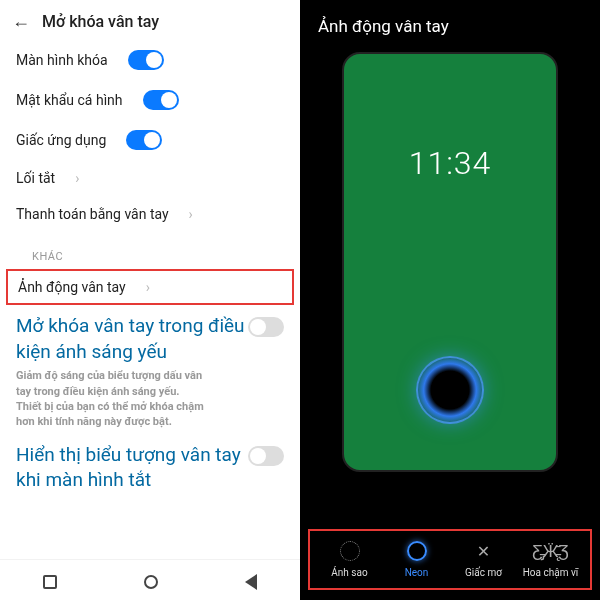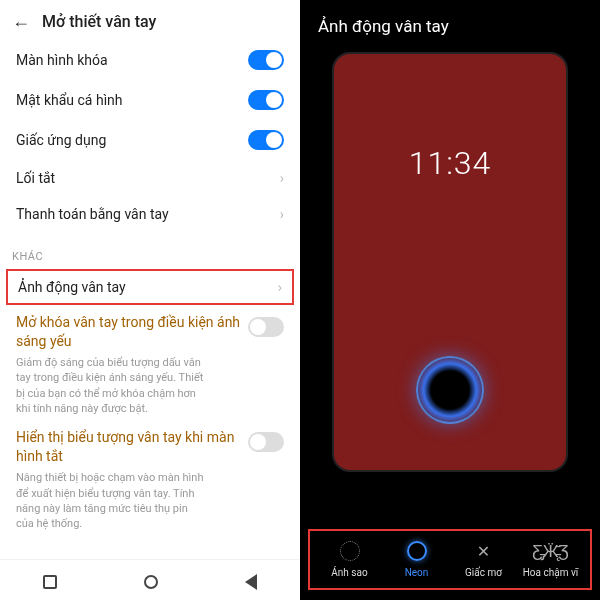--- a/index.html
+++ b/index.html
@@ -6,69 +6,69 @@
   body { font-family: -apple-system, BlinkMacSystemFont, "Segoe UI", Roboto, sans-serif; width: 600px; height: 600px; display: flex; overflow: hidden; }
   
   .panel-left { width: 300px; height: 600px; background: #fff; display: flex; flex-direction: column; }
   .panel-right { width: 300px; height: 600px; background: #000; display: flex; flex-direction: column; }
   
   
   .header-left { display: flex; align-items: center; padding: 10px 12px 8px 12px; gap: 12px; }
   .header-left .back { font-size: 18px; color: #333; }
   .header-left .title { font-size: 16px; font-weight: 500; color: #222; }
   
-  .row { display: flex; align-items: center; justify-content: space-between; padding: 10px 16px; font-size: 14px; color: #222; gap: 20px; }
+  .row { display: flex; align-items: center; justify-content: flex-start; padding: 10px 16px; font-size: 14px; color: #222; gap: 20px; }
   .toggle { width: 36px; height: 20px; border-radius: 10px; position: relative; }
   .toggle.on { background: #0a7aff; }
   .toggle.on::after { content:""; position:absolute; right:2px; top:2px; width:16px; height:16px; border-radius:50%; background:#fff; }
   .toggle.off { background: #ddd; }
   .toggle.off::after { content:""; position:absolute; left:2px; top:2px; width:16px; height:16px; border-radius:50%; background:#fff; }
   .chev { color: #bbb; font-size: 14px; }
   
-  .section-label { font-size: 11px; color: #999; padding: 18px 16px 6px 12px; letter-spacing: 0.5px; }
+  .section-label { font-size: 11px; color: #999; padding: 18px 16px 6px 32px; letter-spacing: 0.5px; }
   
   .highlight-red { border: 2px solid #e53935; margin: 0 6px; padding: 8px 10px; }
   
   .block { padding: 8px 16px 4px 16px; }
-  .block-title { font-size: 14px; color: #a16207; line-height: 1.35; }
-  .block-desc { font-size: 11px; color: #999; line-height: 1.4; margin-top: 4px; padding-right: 44px; }
+  .block-title { font-size: 19px; color: #0369a1; line-height: 1.35; }
+  .block-desc { font-size: 11px; color: #999; line-height: 1.4; margin-top: 4px; padding-right: 44px; font-weight: bold; }
   .block-row { display: flex; align-items: flex-start; justify-content: space-between; }
   .block-row .toggle { margin-top: 4px; flex-shrink: 0; }
   
   .navbar { margin-top: auto; display: flex; justify-content: space-around; align-items: center; padding: 14px 0 10px 0; border-top: 1px solid #f2f2f2; }
   .nav-shape { width: 14px; height: 14px; }
   .nav-square { border: 2px solid #444; border-radius: 2px; }
   .nav-circle { border: 2px solid #444; border-radius: 50%; }
   .nav-tri { width: 0; height: 0; border-top: 8px solid transparent; border-bottom: 8px solid transparent; border-right: 12px solid #444; }
   
   
   .header-right { padding: 16px 18px 6px 18px; }
   .header-right .title { font-size: 17px; font-weight: 400; color: #fff; }
   
   .phone-preview { flex: 1; display: flex; flex-direction: column; align-items: center; padding: 10px 0 0 0; }
-  .phone { width: 236px; height: 420px; background: #7f1d1d; border: 2px solid #222; border-radius: 18px; display: flex; flex-direction: column; align-items: center; position: relative; }
+  .phone { width: 216px; height: 420px; background: #15803d; border: 2px solid #222; border-radius: 18px; display: flex; flex-direction: column; align-items: center; position: relative; }
   .clock { color: #fff; font-size: 32px; font-weight: 300; margin-top: 90px; letter-spacing: 1px; }
   .fp-ring { position: absolute; bottom: 46px; width: 68px; height: 68px; border-radius: 50%; background: radial-gradient(circle, rgba(0,0,0,1) 42%, rgba(50,120,255,0.9) 58%, rgba(10,30,70,0.3) 78%, rgba(0,0,0,0) 88%); box-shadow: 0 0 18px rgba(60,140,255,0.55); border: 2px solid rgba(80,160,255,0.7); }
   
   .effect-bar { display: flex; justify-content: space-around; align-items: flex-end; padding: 8px 6px 10px 6px; border: 2px solid #e53935; margin: 8px 8px 10px 8px; }
   .effect-item { display: flex; flex-direction: column; align-items: center; gap: 4px; font-size: 10px; color: #ddd; flex: 1; }
   .effect-item.sel { color: #3a8cff; }
   .eicon { width: 24px; height: 24px; display: flex; align-items: center; justify-content: center; }
   .neon-ring { width: 20px; height: 20px; border-radius: 50%; border: 2px solid #3a8cff; box-shadow: 0 0 6px rgba(58,140,255,0.7); }
   .dots-ring { width: 20px; height: 20px; border-radius: 50%; border: 1.5px dotted #888; }
   .x-mark { color: #aaa; font-size: 16px; }
   .bfly { color: #aaa; font-size: 17px; }
 </style>
 </head>
 <body>
 
 <div class="panel-left">
   <div class="header-left">
     <span class="back">←</span>
-    <span class="title">Mở thiết vân tay</span>
+    <span class="title">Mở khóa vân tay</span>
   </div>
 
   <div class="row">
     <span>Màn hình khóa</span>
     <span class="toggle on"></span>
   </div>
   <div class="row">
     <span>Mật khẩu cá hình</span>
     <span class="toggle on"></span>
   </div>
@@ -100,21 +100,20 @@
         <div class="block-desc">Giảm độ sáng của biểu tượng dấu vân tay trong điều kiện ánh sáng yếu. Thiết bị của bạn có thể mở khóa chậm hơn khi tính năng này được bật.</div>
       </div>
       <span class="toggle off"></span>
     </div>
   </div>
 
   <div class="block">
     <div class="block-row">
       <div style="flex:1">
         <div class="block-title">Hiển thị biểu tượng vân tay khi màn hình tắt</div>
-        <div class="block-desc">Nâng thiết bị hoặc chạm vào màn hình để xuất hiện biểu tượng vân tay. Tính năng này làm tăng mức tiêu thụ pin của hệ thống.</div>
       </div>
       <span class="toggle off"></span>
     </div>
   </div>
 
   <div class="navbar">
     <div class="nav-shape nav-square"></div>
     <div class="nav-shape nav-circle"></div>
     <div class="nav-tri"></div>
   </div>

